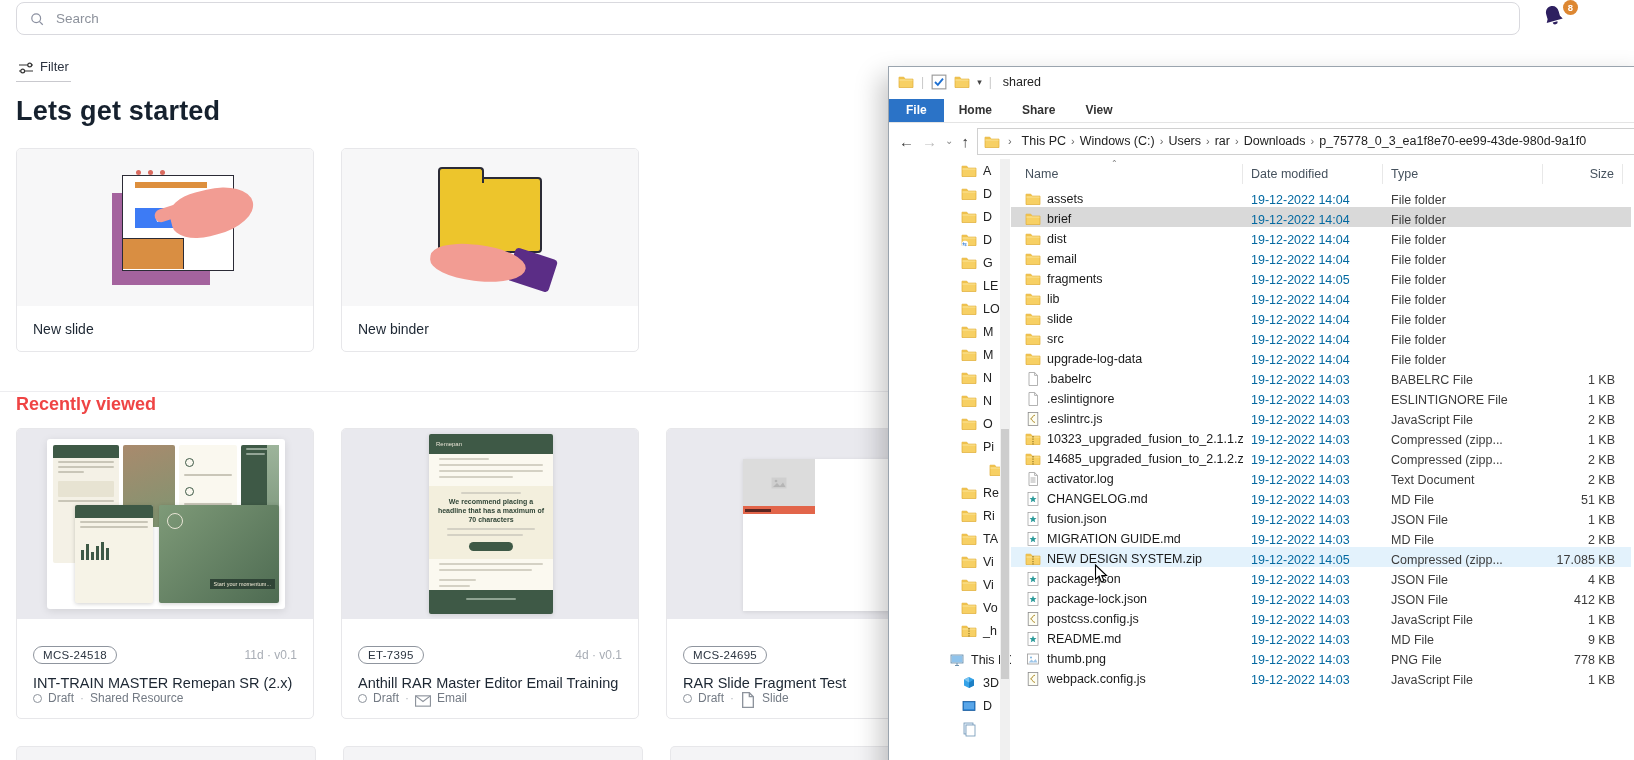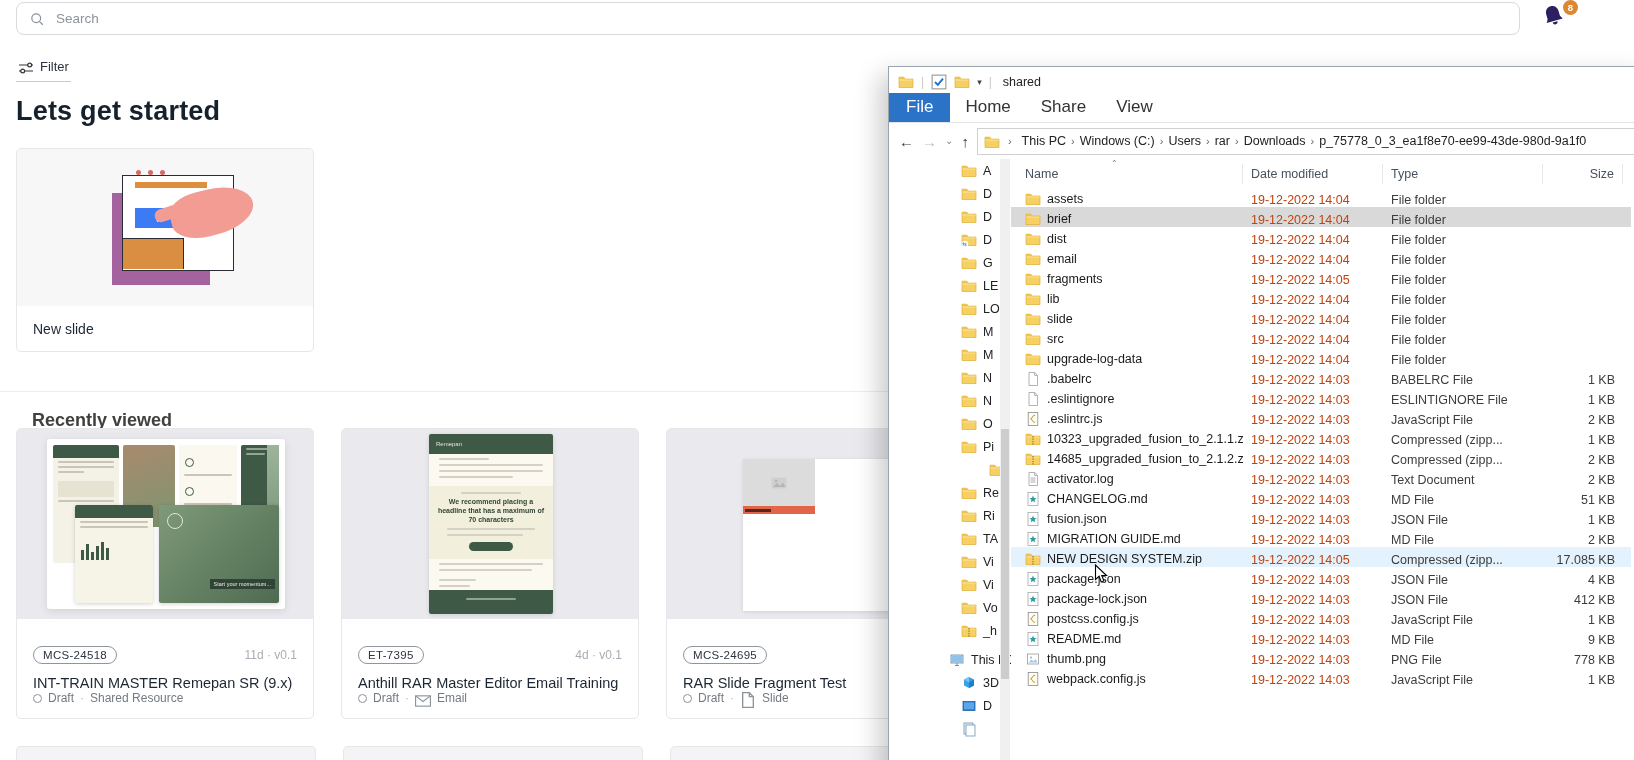--- a/index.html
+++ b/index.html
@@ -30,21 +30,21 @@
     position:absolute;left:16px;top:58px;height:24px;background:none;border:none;
     border-bottom:1px solid #c9c9ce;padding:0 2px 6px 2px;
     display:flex;align-items:center;gap:6px;font-size:13px;color:#2c3340;cursor:pointer;
     font-family:"Liberation Sans",sans-serif;
   }
   .h1{
     position:absolute;left:16px;top:96px;font-size:27px;font-weight:700;color:#16212e;
     letter-spacing:.2px;margin:0;
   }
   .h2{
-    position:absolute;left:16px;top:394px;font-size:18px;font-weight:700;color:#404040;margin:16px;text-align:center;
+    position:absolute;left:16px;top:394px;font-size:18px;font-weight:700;color:#ef4444;margin:0;text-align:center;
   }
   .section-divider{position:absolute;left:0;top:391px;width:100%;height:1px;background:#ededf0;}
   .card-row{position:absolute;left:16px;display:flex;gap:27px;}
   .row-start{top:148px;}
   .row-recent{top:428px;}
   .gcard{
     width:298px;height:204px;border:1px solid #e7e7ea;border-radius:5px;background:#fff;
     overflow:hidden;cursor:pointer;box-sizing:border-box;
   }
   .gcard .illus{height:157px;background:#f7f7f8;position:relative;overflow:hidden;}
@@ -114,22 +114,22 @@
   
   .explorer{
     position:absolute;left:888px;top:66px;width:762px;height:712px;background:#fff;
     border:1px solid #9aa4ae;box-shadow:-8px 10px 24px rgba(0,0,0,.22);
     font-size:13px;color:#1a1a1a;z-index:10;box-sizing:border-box;
   }
   .ex-titlebar{height:30px;display:flex;align-items:center;padding-left:9px;gap:7px;}
   .qat-sep{color:#c9c9c9;font-size:12px;}
   .ex-title{margin-left:4px;font-size:12.5px;color:#222;}
   .ex-ribbon{height:25px;display:flex;align-items:flex-end;border-bottom:1px solid #e4e4e4;}
-  .rtab{padding:4px 15px 5px 15px;font-size:17px;color:#333;background:none;border:none;cursor:pointer;
-    font-family:"Liberation Sans",sans-serif;}
+  .rtab{padding:4px 15px 5px 15px;font-size:12px;color:#333;background:none;border:none;cursor:pointer;
+    font-family:"Liberation Sans",sans-serif;font-weight:bold;}
   .rtab.active{background:#2b73c7;color:#fff;padding:4px 17px 5px 17px;}
   .ex-addr{height:36px;display:flex;align-items:center;padding:0 8px 0 10px;gap:8px;}
   .nav-glyph{font-size:15px;line-height:1;cursor:pointer;}
   .addr-box{flex:1;height:25px;border:1px solid #d0d0d0;display:flex;align-items:center;
     padding:0 6px;gap:5px;overflow:hidden;white-space:nowrap;}
   .crumb{font-size:12.5px;color:#222;cursor:pointer;padding:2px 2px;}
   .crumb-sep{font-size:11px;color:#666;padding:0 3px;}
   .ex-main{position:absolute;left:0;top:92px;right:0;bottom:0;display:flex;}
   .ex-tree{width:122px;position:relative;overflow:hidden;flex:0 0 122px;}
   .tree-scroll{position:absolute;left:111px;top:0;width:10px;bottom:0;background:#f0f0f0;}
@@ -144,21 +144,21 @@
   .sortmark{position:absolute;left:100px;top:-2px;font-size:8px;color:#7a7a7a;}
   .c0{width:232px;padding-left:14px!important;}
   .c1{width:140px;}
   .c2{width:160px;}
   .c3{width:80px;justify-content:flex-end;padding-right:8px!important;}
   .frow{display:flex;height:20px;align-items:flex-end;width:620px;cursor:default;}
   .frow.selected{background:#d9d9d9;}
   .frow.hover{background:#e3f2fc;}
   .fcell{box-sizing:border-box;font-size:12.5px;white-space:nowrap;overflow:hidden;}
   .fcell.name{width:232px;padding-left:14px;display:flex;align-items:center;gap:6px;color:#1a1a1a;}
-  .fcell.date{width:140px;padding-left:8px;color:#c2410c;}
+  .fcell.date{width:140px;padding-left:8px;color:#0369a1;}
   .fcell.type{width:160px;padding-left:8px;color:#3c3c3c;}
   .fcell.size{width:80px;padding-right:8px;text-align:right;color:#3c3c3c;}
   .ic{width:16px;height:16px;flex:0 0 16px;display:inline-flex;}
   .ic svg{width:16px;height:16px;}
   .cursor{position:absolute;z-index:50;left:1094px;top:564px;}
 </style>
 </head>
 <body>
 
 <div>
@@ -206,20 +206,30 @@
             <div class="sl-blue">✓</div>
             <div class="sl-orange"></div>
           </div>
           <div class="sl-finger"></div>
           <div class="sl-hand"></div>
         </div>
       </div>
       <div class="glabel">New slide</div>
     </div>
 
+    <div class="gcard">
+      <div class="illus">
+        <div class="bn-folder">
+            <div class="bn-tab"></div>
+          </div>
+        <div class="bn-sleeve"></div>
+        <div class="bn-hand"></div>
+      </div>
+      <div class="glabel">New binder</div>
+    </div>
 
   </div>
 
   <div class="section-divider"></div>
   <h2 class="h2">Recently viewed</h2>
 
   <div class="card-row row-recent">
 
     <div class="rcard">
       <div class="rthumb">
@@ -262,21 +272,21 @@
           </div>
           <div class="tc" style="left:112px;top:66px;width:120px;height:98px;background:linear-gradient(135deg,#7e9a78,#4e6b52);box-shadow:0 1px 4px rgba(0,0,0,.18);">
             <span class="ring" style="position:absolute;left:8px;top:8px;width:16px;height:16px;border-color:#e8e4d5;"></span>
             <div style="position:absolute;right:4px;bottom:14px;background:#2f4436;color:#f0ead6;font-size:5.5px;padding:2px 4px;">Start your momentum...</div>
           </div>
         </div>
       </div>
       <div class="rinfo">
         <span class="pill">MCS-24518</span>
         <span class="rmeta">11d · v0.1</span>
-        <div class="rtitle">INT-TRAIN MASTER Remepan SR (9.x)</div>
+        <div class="rtitle">INT-TRAIN MASTER Remepan SR (2.x)</div>
       </div>
       <div class="rfoot">
         <span class="ring"></span>
         <span>Draft</span>
         <span class="sep"></span>
         <span>Shared Resource</span>
       </div>
     </div>
 
     <div class="rcard">

